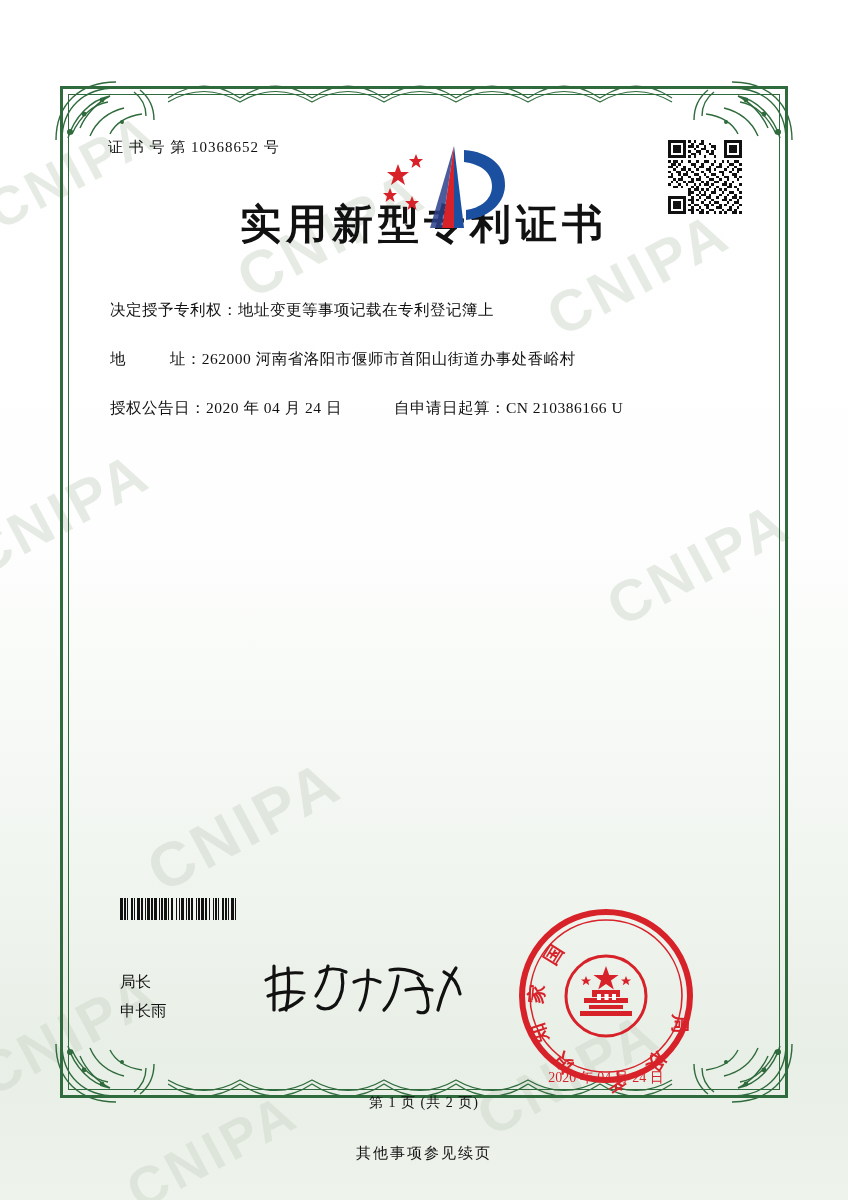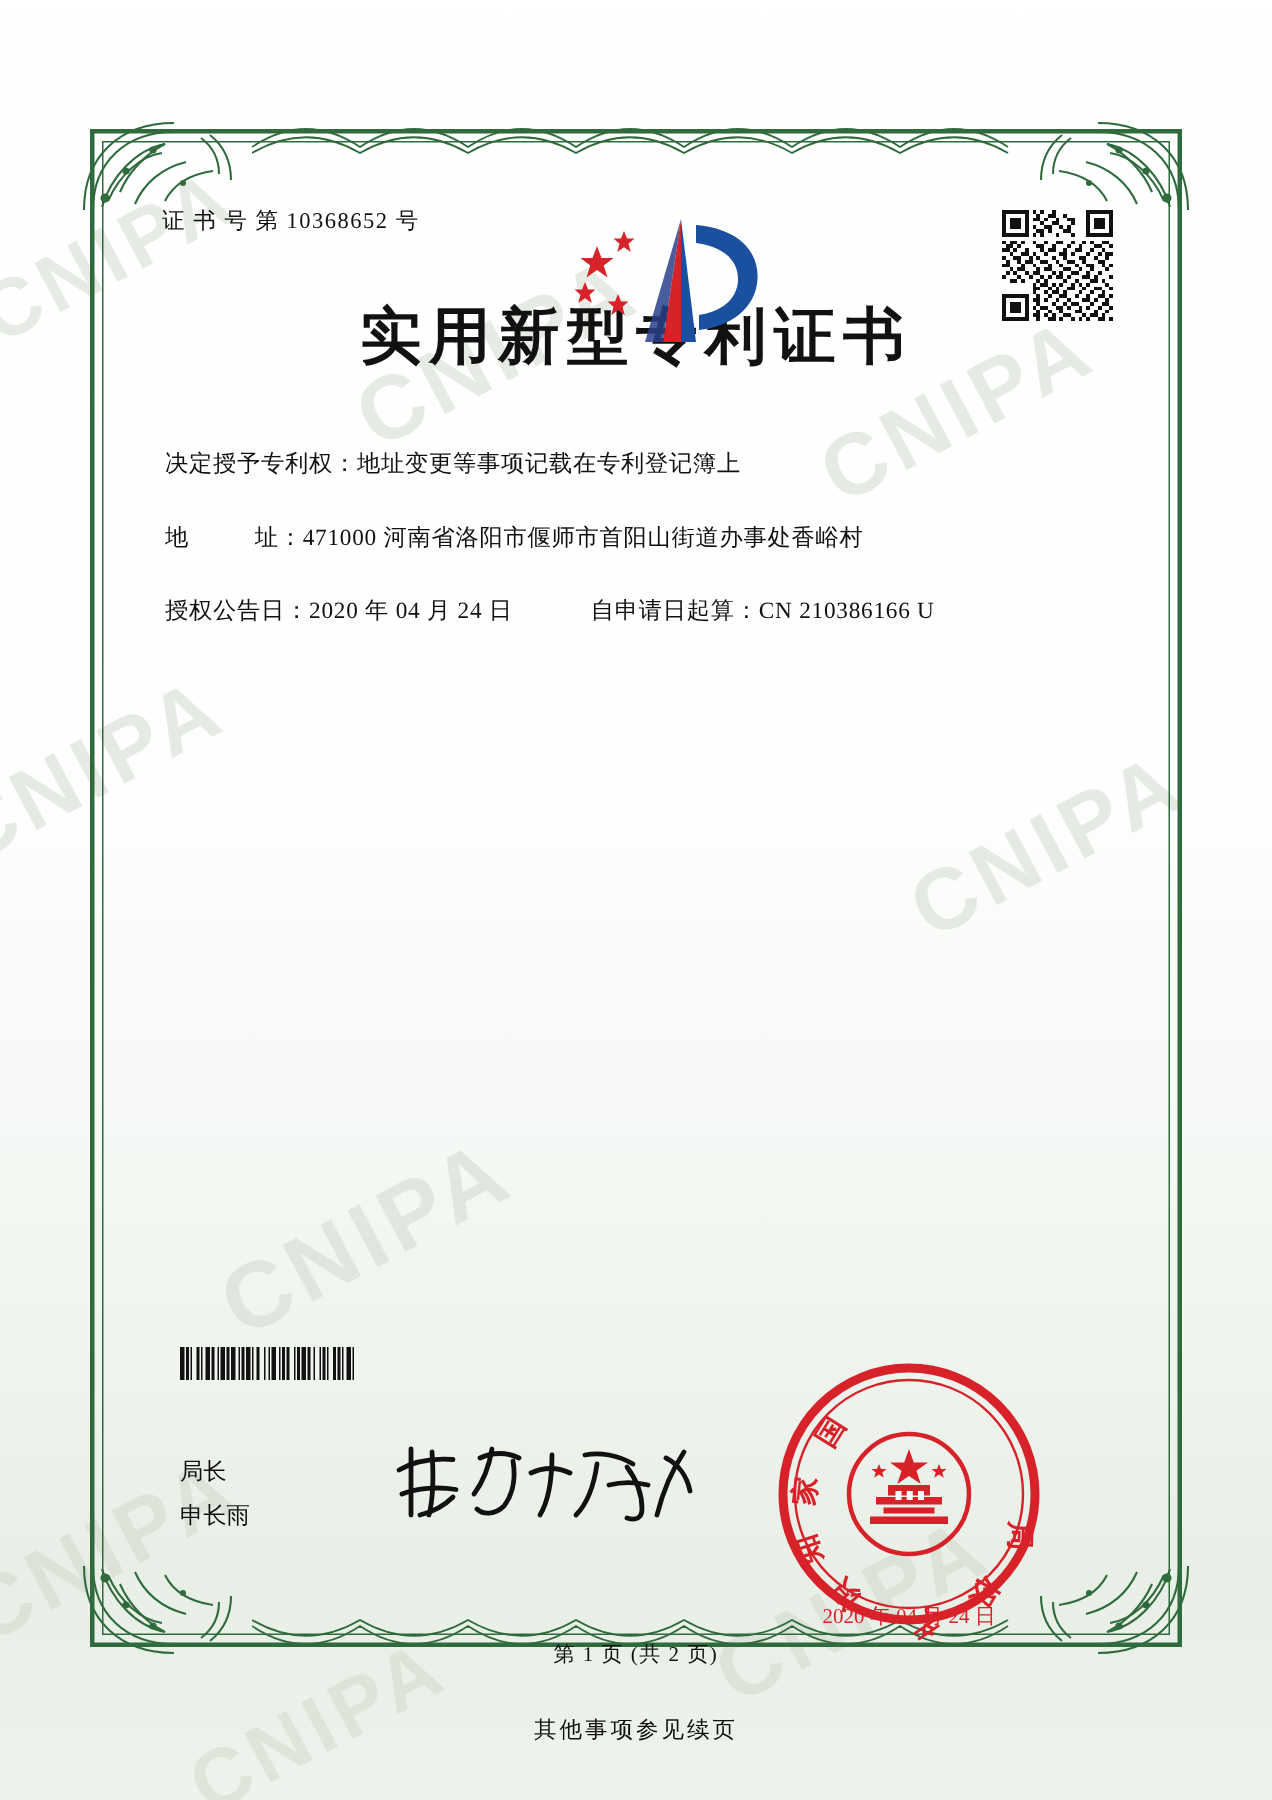--- a/index.html
+++ b/index.html
@@ -570,21 +570,21 @@
 
     <div class="title">实用新型专利证书</div>
 
     <div class="fields">
       <div class="field-row">
         <span class="f-label">决定授予专利权：</span>
         <span class="f-value">地址变更等事项记载在专利登记簿上</span>
       </div>
       <div class="field-row">
         <span class="f-label">地          址：</span>
-        <span class="f-value">471000 河南省洛阳市偃师市首阳山街道办事处香峪村</span>
+        <span class="f-value">262000 河南省洛阳市偃师市首阳山街道办事处香峪村</span>
       </div>
       <div class="field-row inline-two">
         <span class="f-label">授权公告日：</span>
         <span class="f-value">2020 年 04 月 24 日</span>
         <span class="f-gap"></span>
         <span class="f-label">自申请日起算：</span>
         <span class="f-value">CN 210386166 U</span>
       </div>
     </div>
 

